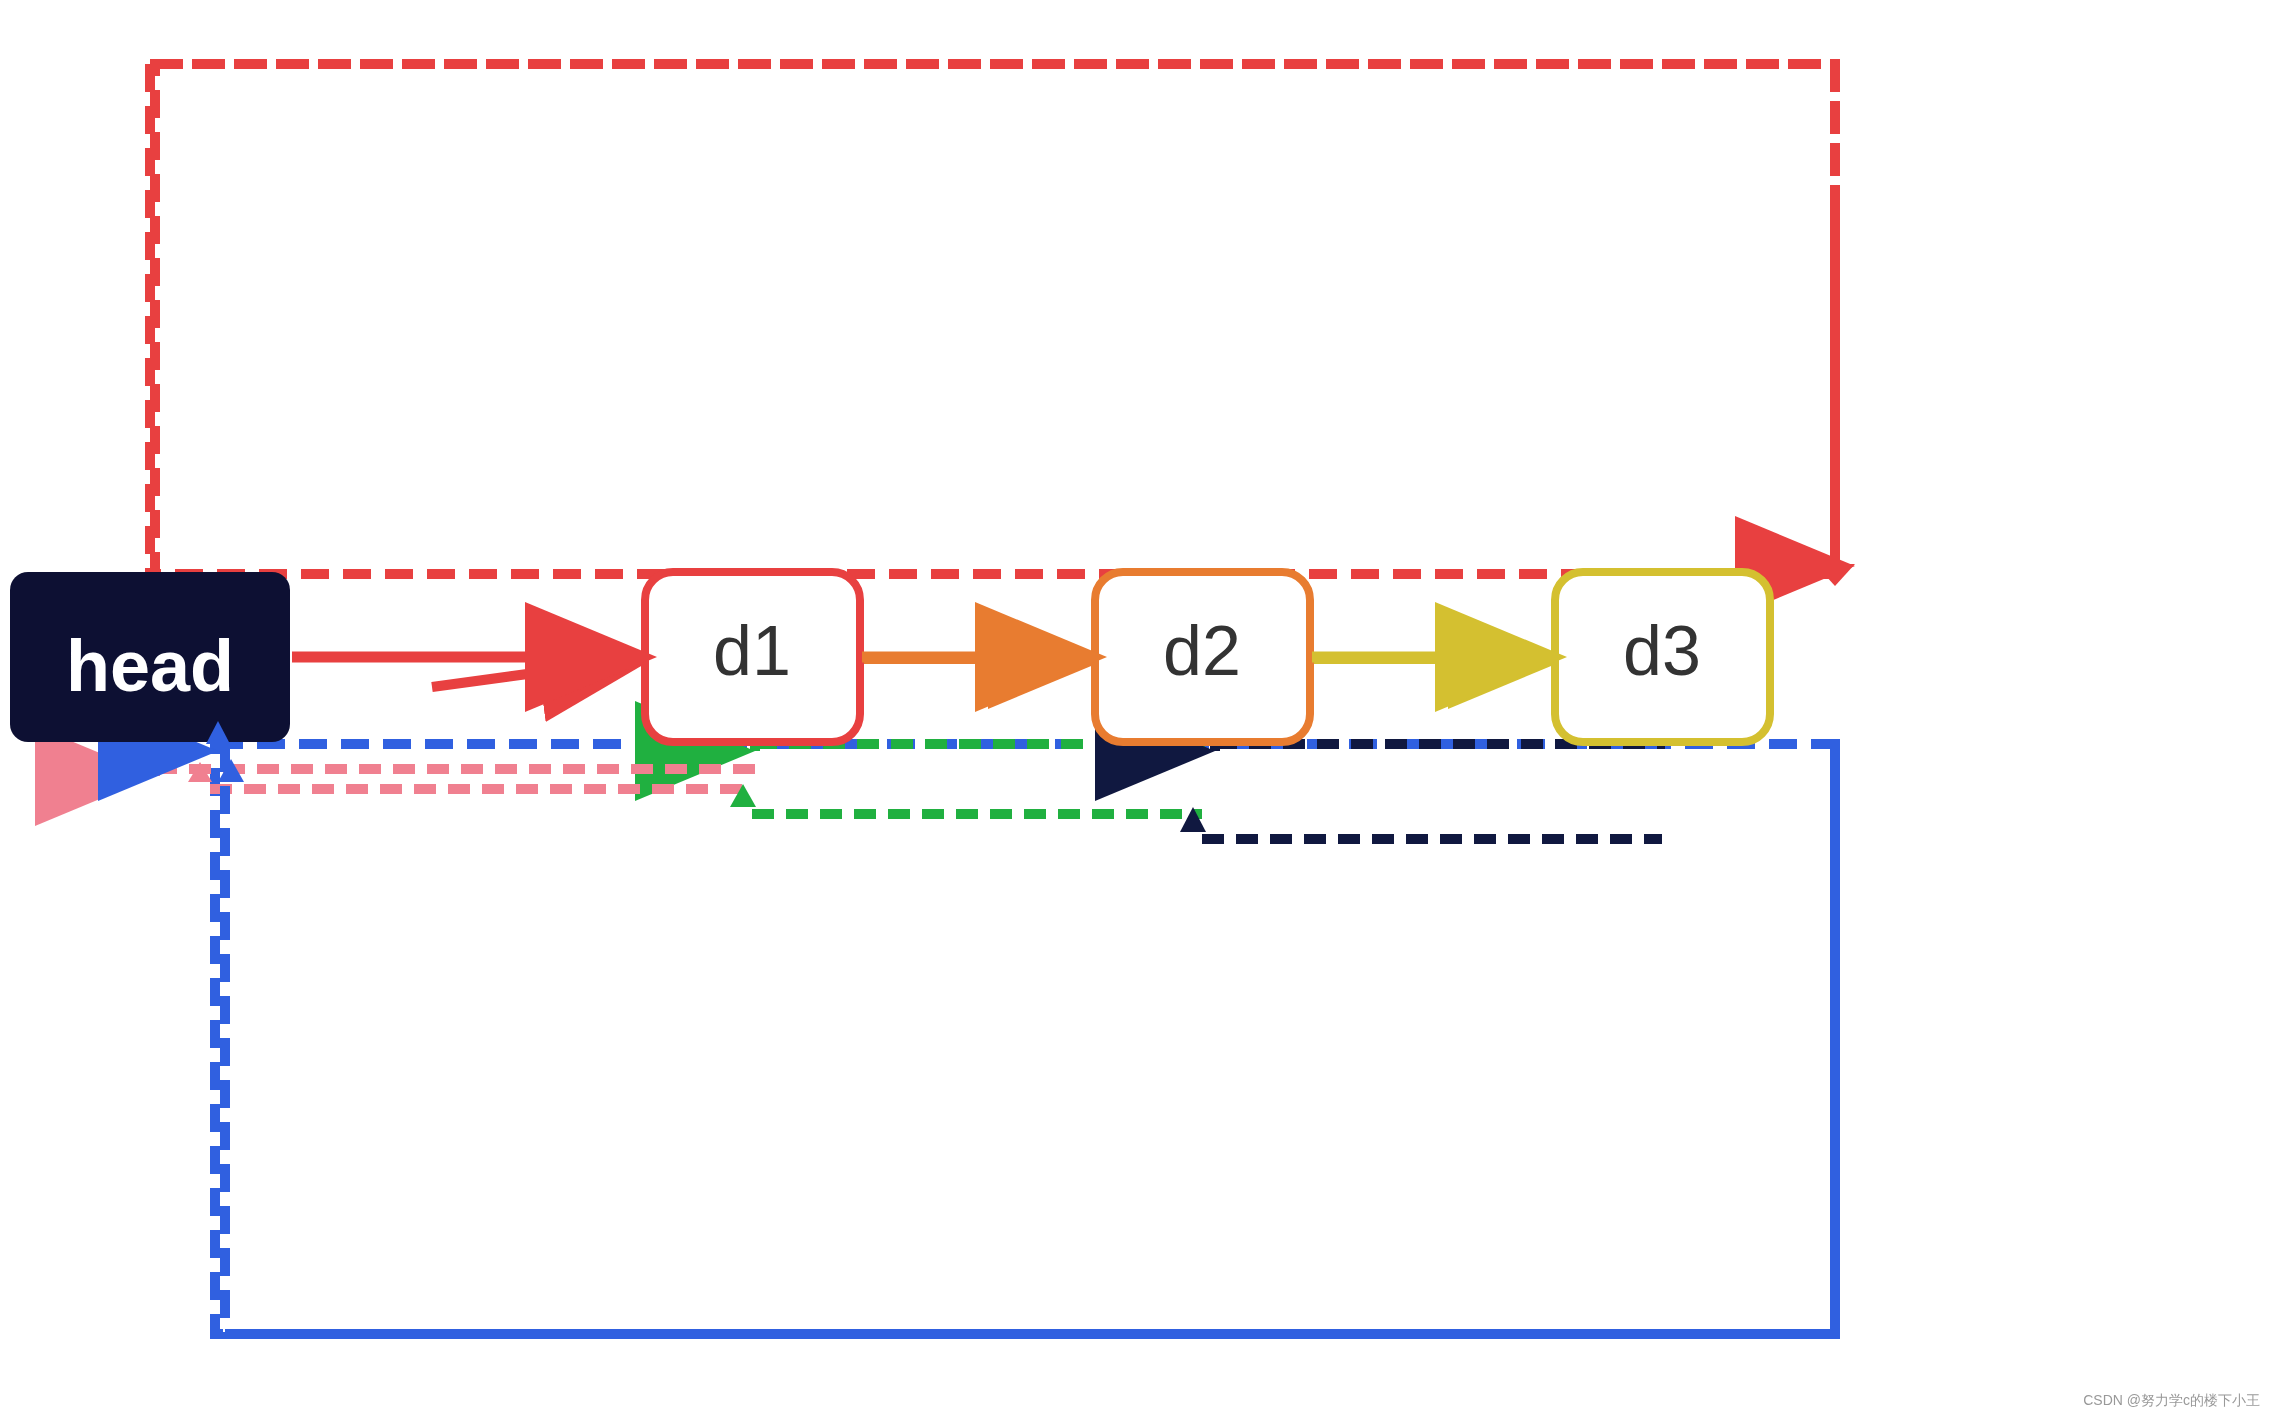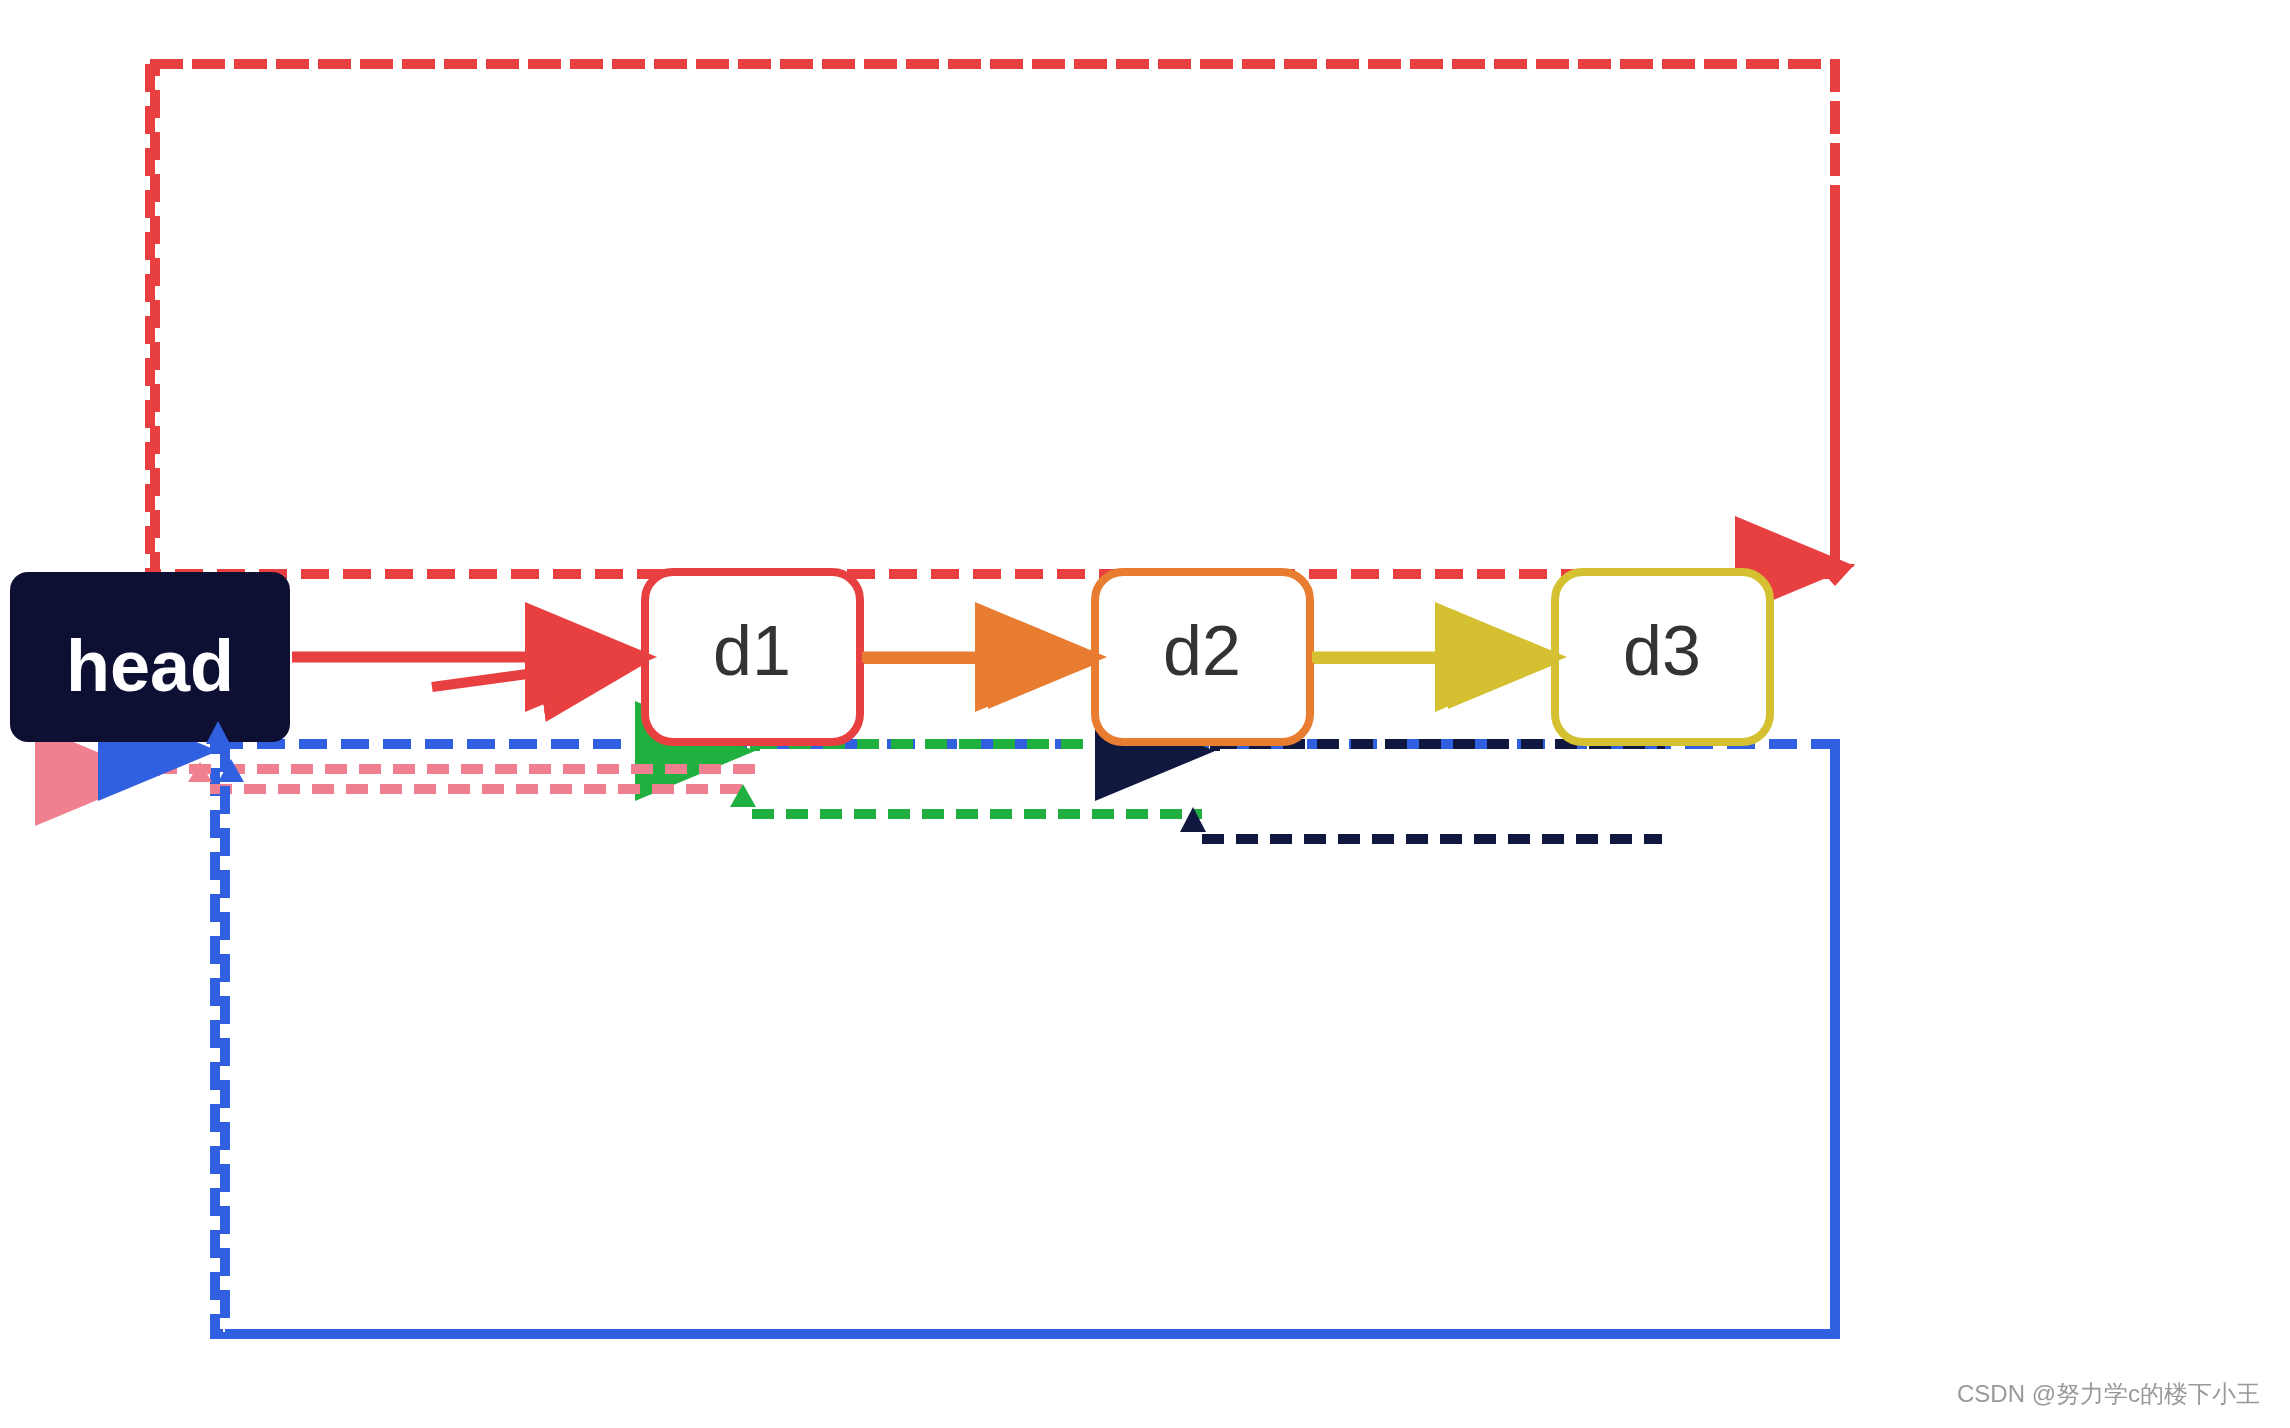--- a/index.html
+++ b/index.html
@@ -21,21 +21,21 @@
 
     svg {
       width: 100%;
       height: 100%;
     }
 
     .watermark {
       position: absolute;
       bottom: 18px;
       right: 30px;
-      font-size: 24px;
+      font-size: 14px;
       color: #999;
       font-family: Arial, sans-serif;
     }
   </style>
 </head>
 <body>
 
 <div class="diagram-container">
   <svg viewBox="0 0 2290 1428" xmlns="http://www.w3.org/2000/svg">
 

